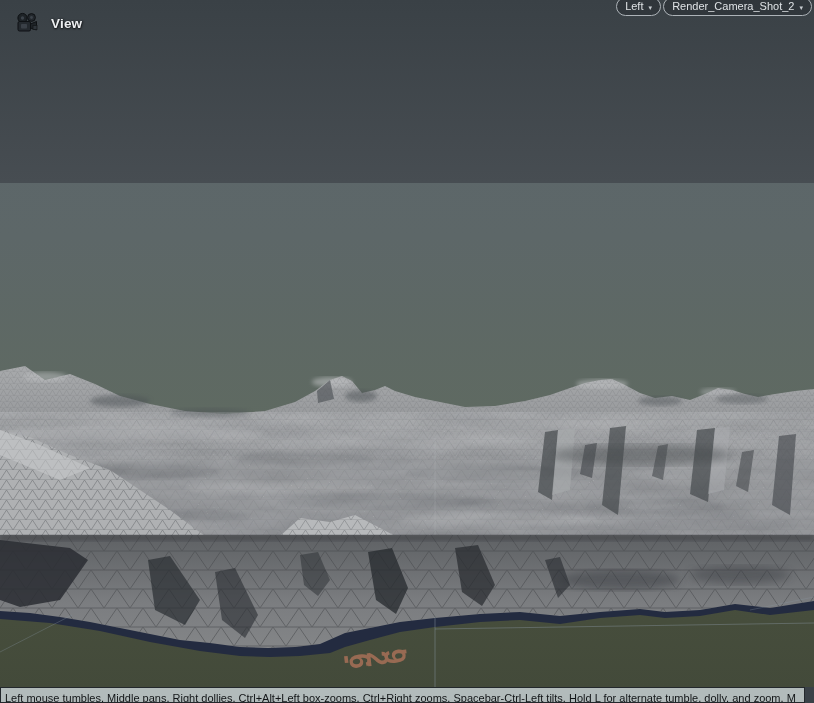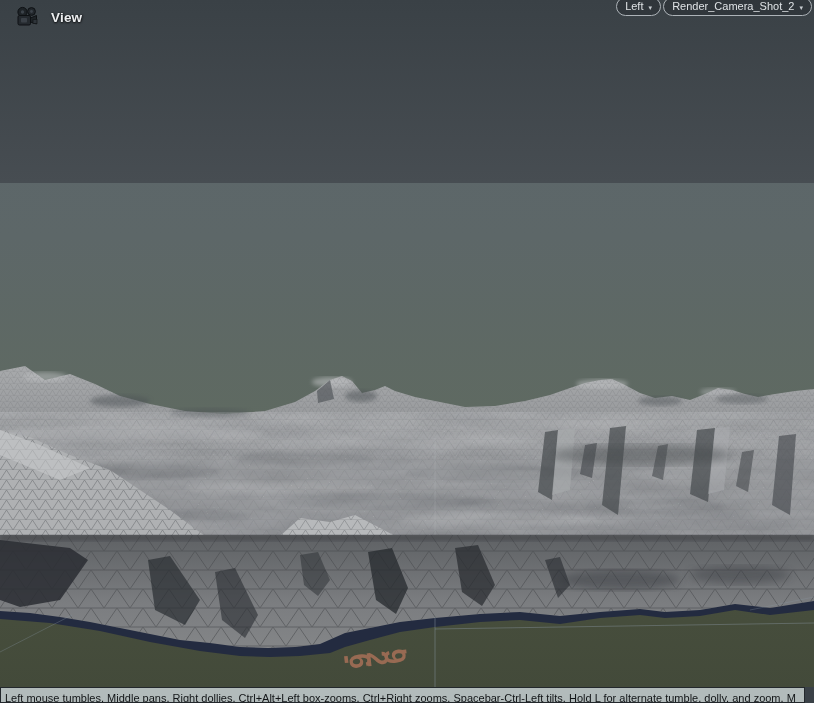--- a/index.html
+++ b/index.html
@@ -7,21 +7,21 @@
   #stage {
     position:relative; width:814px; height:703px; overflow:hidden;
     font-family:"Liberation Sans","DejaVu Sans",sans-serif;
     background:#3A4146;
   }
   
   #scene { position:absolute; top:0; left:0; width:814px; height:688px; display:block; cursor:crosshair; }
 
   
   #toolbar { position:absolute; top:0; left:0; right:0; height:30px; z-index:5; }
-  .tool-indicator { position:absolute; left:13px; top:6px; display:flex; align-items:center; gap:10px; }
+  .tool-indicator { position:absolute; left:13px; top:12px; display:flex; align-items:center; gap:10px; }
   .tool-label {
     font-size:13.5px; font-weight:bold; color:#EDEFF1; letter-spacing:.2px;
     text-shadow:0 1px 2px rgba(0,0,0,.7), 1px 0 2px rgba(0,0,0,.5);
   }
   .pill {
     position:absolute; top:-3px; height:19px;
     display:flex; align-items:flex-end; gap:5px; padding:0 8px 2px 8px;
     border:1.5px solid #ADB3B8; border-radius:10px;
     background:rgba(26,31,36,.30); color:#DEE2E5;
     font-size:11px; line-height:13px; cursor:pointer; white-space:nowrap;

